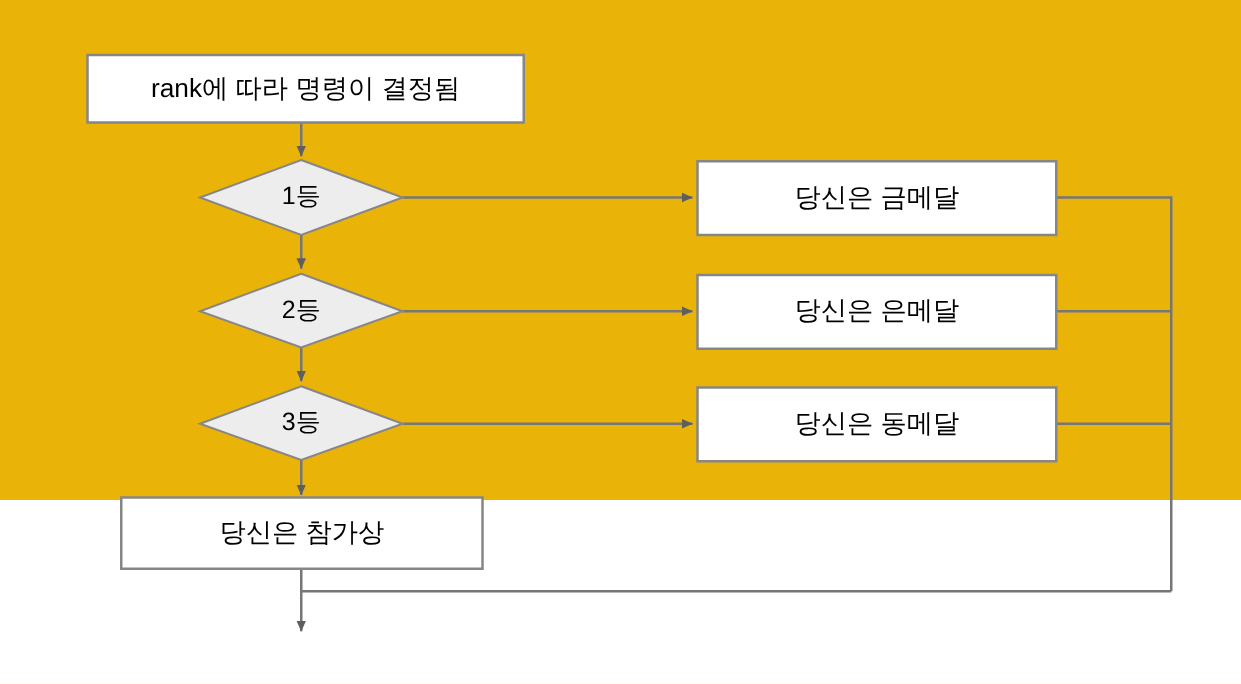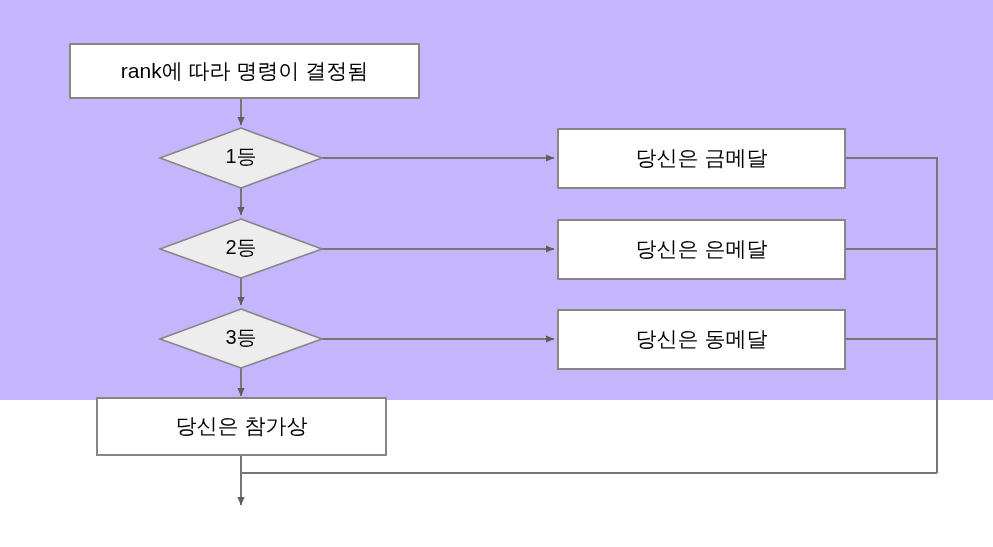--- a/index.html
+++ b/index.html
@@ -10,21 +10,21 @@
   body {
     width: 993px;
     height: 547px;
     font-family: "Liberation Sans", "DejaVu Sans", sans-serif;
     overflow: hidden;
   }
   #flowchart-root {
     position: relative;
     width: 993px;
     height: 400px;
-    background: #c4b5fd;
+    background: #eab308;
     text-decoration: underline;
   }
   svg.diagram-canvas {
     position: absolute;
     left: 0;
     top: 0;
     width: 993px;
     height: 547px;
     display: block;
   }

